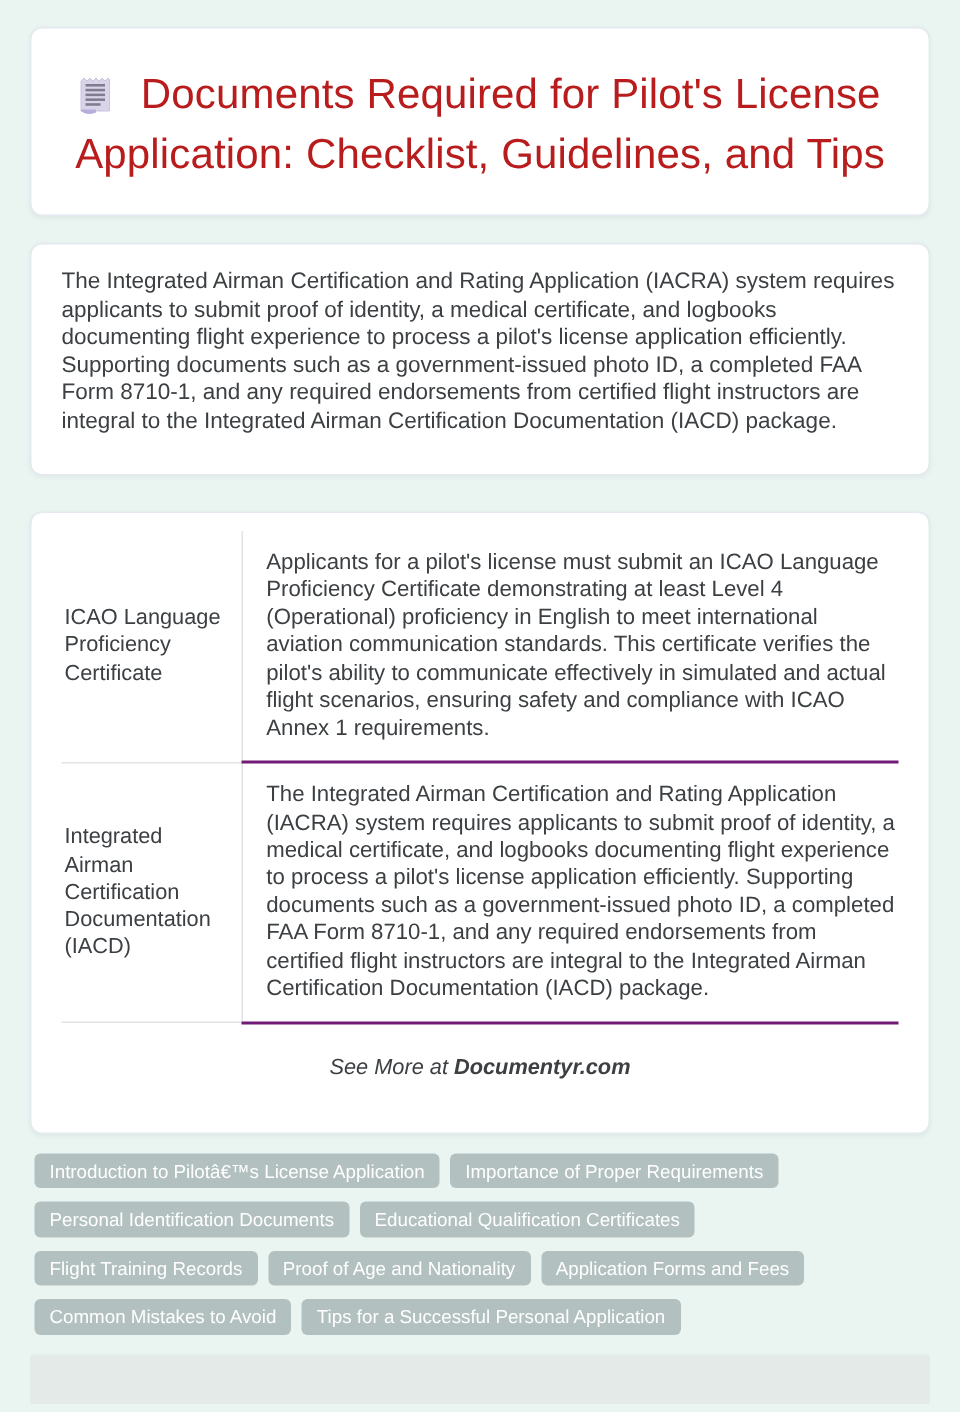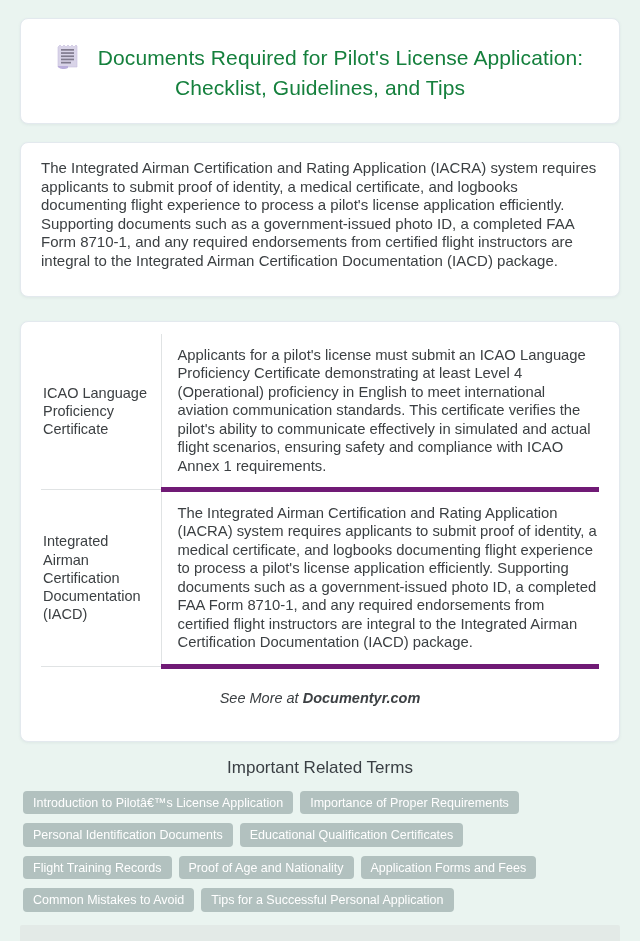--- a/index.html
+++ b/index.html
@@ -16,24 +16,24 @@
   .card {
     background: #ffffff;
     border: 1px solid #e3e9ee;
     border-radius: 8px;
     box-shadow: 0 1px 3px rgba(80,100,120,0.08);
   }
 
   
   .title-card { padding: 24px 28px 20px; text-align: center; }
   .title-card h1 {
-    font-size: 21px;
+    font-size: 28px;
     font-weight: 400;
     line-height: 1.43;
-    color: #15803d;
+    color: #b91c1c;
     letter-spacing: 0.1px;
   }
   .title-icon {
     display: inline-block;
     vertical-align: -4px;
     margin-right: 20px;
     width: 21px; height: 26px;
   }
 
   
@@ -53,21 +53,21 @@
     color: #3c4043;
     padding: 12px 10px 12px 2px;
     border-bottom: 1px solid #e0e3e4;
   }
   table.glossary td {
     font-size: 14.8px;
     line-height: 1.25;
     color: #3c4043;
     padding: 12px 2px 12px 16px;
     border-left: 1px solid #e0e3e4;
-    border-bottom: 5px solid #701a75;
+    border-bottom: 2px solid #701a75;
   }
   .see-more {
     text-align: center;
     font-style: italic;
     font-size: 14.5px;
     color: #3c4043;
     margin: 21px 0 21px;
   }
   .see-more b { font-weight: 700; }
 
@@ -143,21 +143,20 @@
         </tr>
         <tr>
           <th>Integrated Airman Certification Documentation (IACD)</th>
           <td>The Integrated Airman Certification and Rating Application (IACRA) system requires applicants to submit proof of identity, a medical certificate, and logbooks documenting flight experience to process a pilot's license application efficiently. Supporting documents such as a government-issued photo ID, a completed FAA Form 8710-1, and any required endorsements from certified flight instructors are integral to the Integrated Airman Certification Documentation (IACD) package.</td>
         </tr>
       </tbody>
     </table>
     <div class="see-more"><span>See More at </span><b>Documentyr.com</b></div>
   </div>
 
-  <div class="related-heading">Important Related Terms</div>
 
   <div class="tags">
       <span class="tag">Introduction to Pilotâ€™s License Application</span>
       <span class="tag">Importance of Proper Requirements</span>
       <span class="tag">Personal Identification Documents</span>
       <span class="tag">Educational Qualification Certificates</span>
       <span class="tag">Flight Training Records</span>
       <span class="tag">Proof of Age and Nationality</span>
       <span class="tag">Application Forms and Fees</span>
       <span class="tag">Common Mistakes to Avoid</span>

